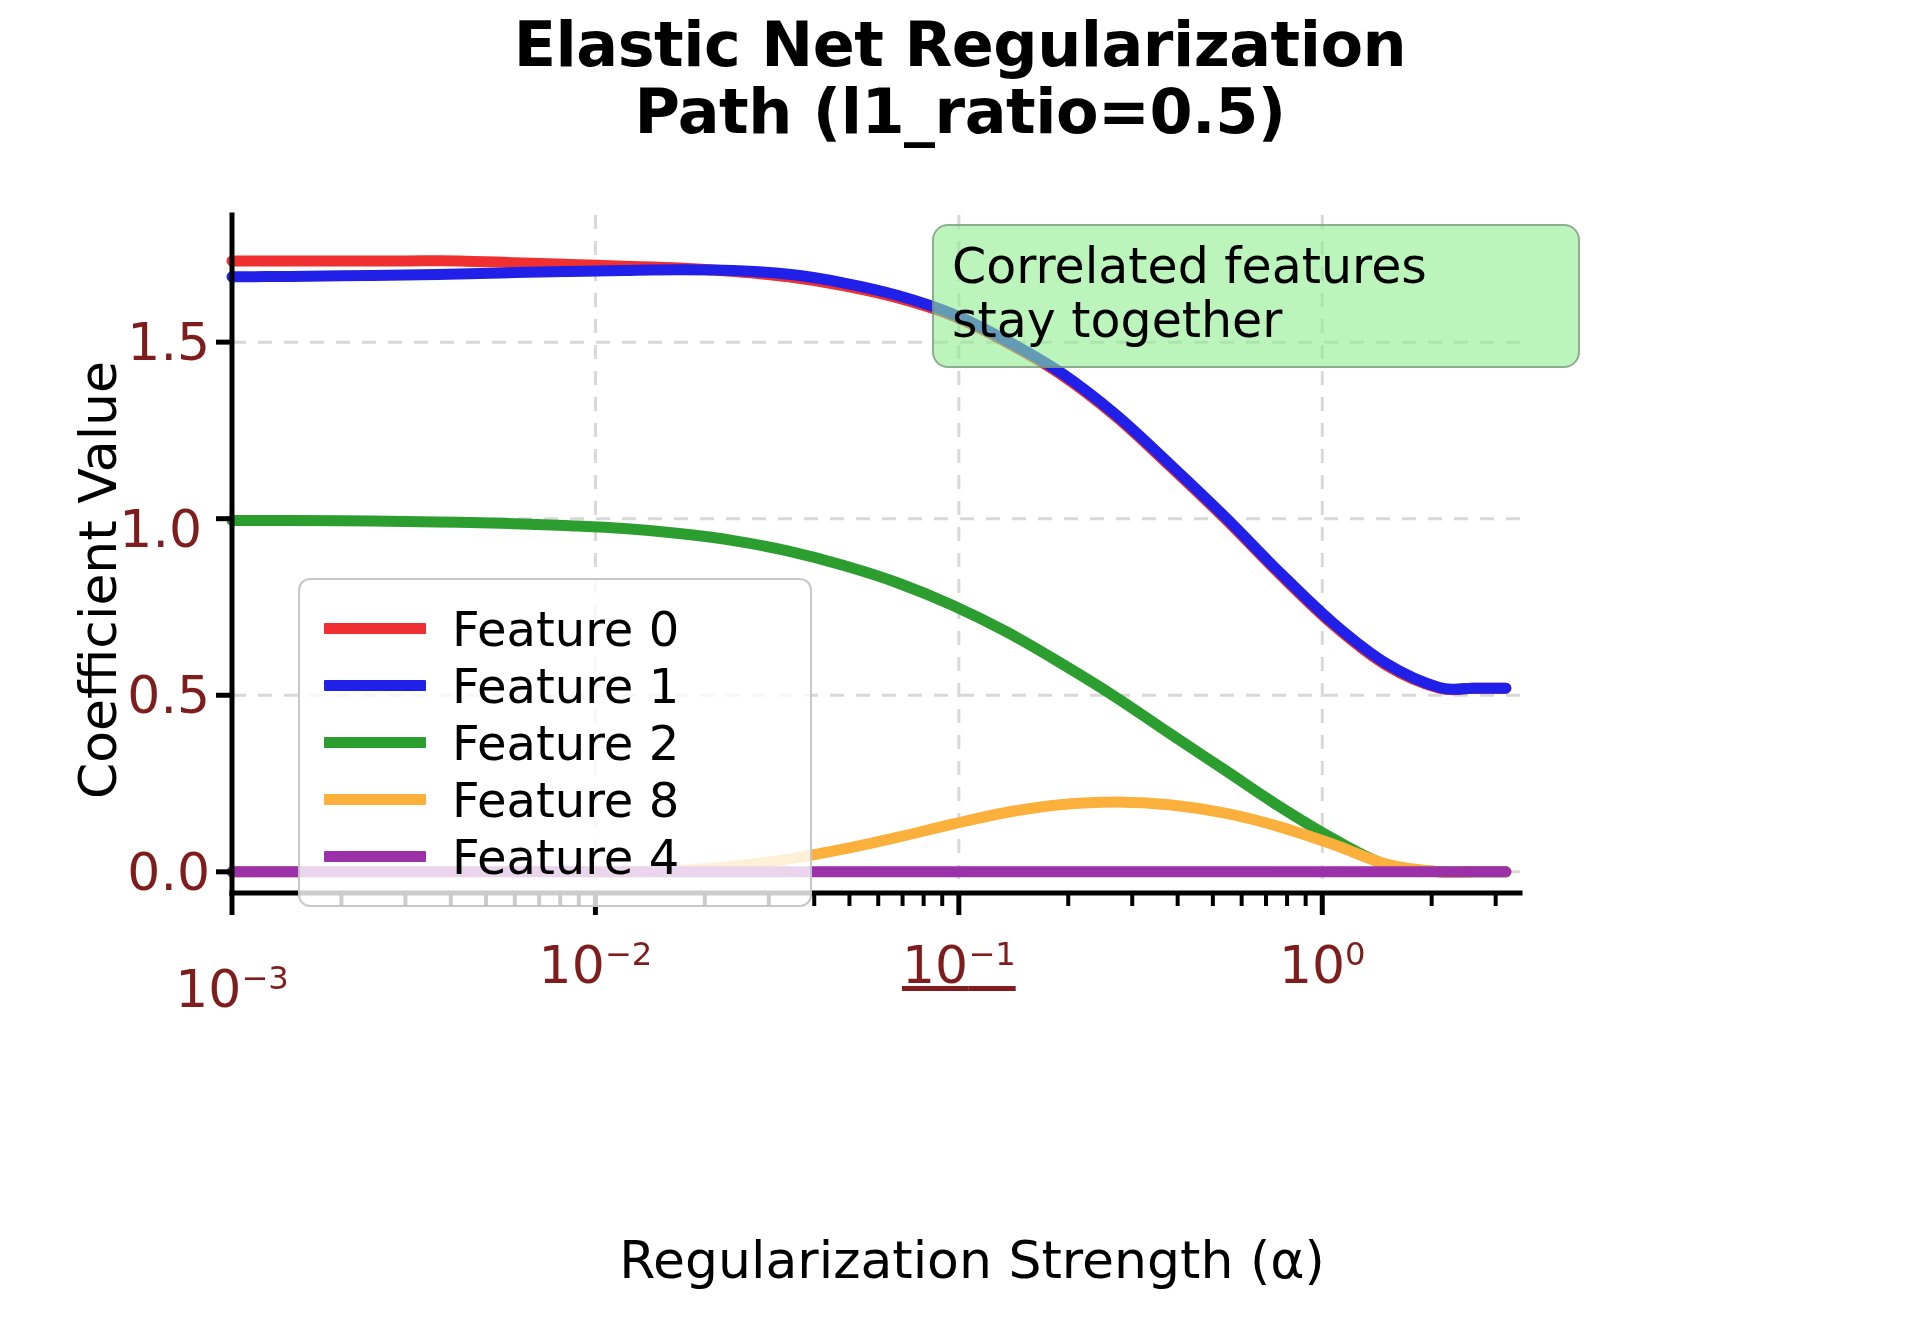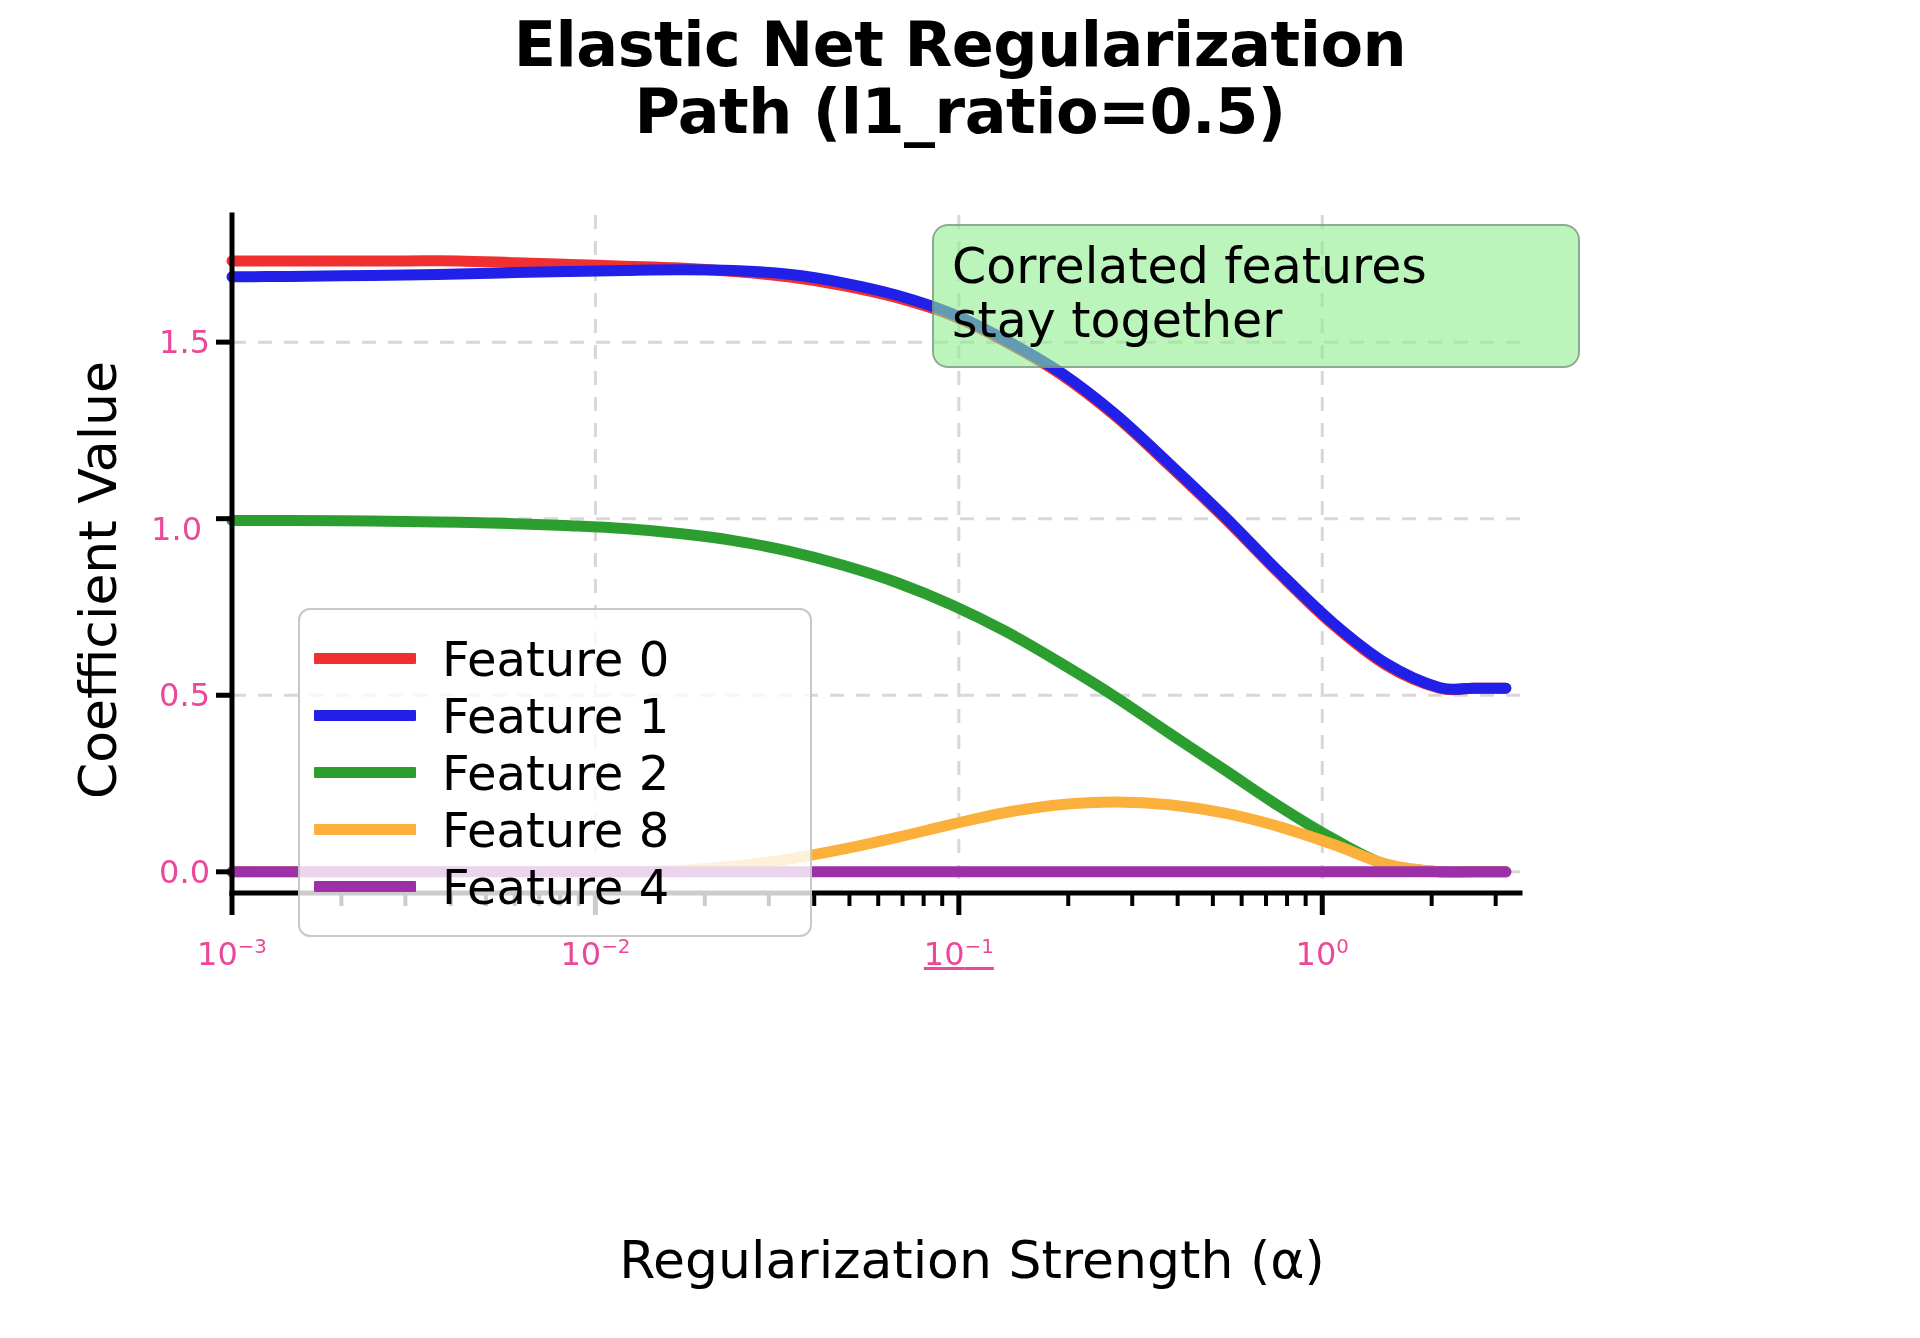--- a/index.html
+++ b/index.html
@@ -30,22 +30,22 @@
     font-family:"DejaVu Sans",sans-serif;
   }
   .xlabel{
     position:absolute;left:12px;top:1230px;width:1920px;
     text-align:center;font-size:52px;color:#000000;
     font-family:"DejaVu Sans",sans-serif;
   }
 
   .tick-lab{
     position:absolute;
-    font-size:32px;
-    color:#ec4899;
+    font-size:52px;
+    color:#7f1d1d;
     font-family:"DejaVu Sans",sans-serif;
     white-space:nowrap;
   }
   .ytick-lab{text-align:right;transform:translateY(-50%);}
   .xtick-lab{transform:translateX(-50%);}
   .xtick-lab sup{font-size:0.62em;vertical-align:super;line-height:0;}
 
   #plotsvg{position:absolute;left:0;top:0;}
 
   .annot-box{
@@ -65,23 +65,22 @@
   }
 
   .legend-box{
     position:absolute;
     left:298px;top:578px;
     width:514px;
     box-sizing:border-box;
     background:rgba(255,255,255,0.80);
     border:2px solid rgba(190,190,190,0.85);
     border-radius:12px;
-    padding:20px 12px 20px 14px;
+    padding:20px 12px 20px 24px;
     font-family:"DejaVu Sans",sans-serif;
-    margin-top:30px;
   }
   .legend-row{
     display:flex;align-items:center;
     height:57px;
   }
   .legend-swatch{
     width:102px;height:11px;border-radius:1px;flex:0 0 auto;
     margin-right:26px;
   }
   .legend-label{
@@ -152,21 +151,21 @@
       <line x1="1495.6699183071025" x2="1495.6699183071025" y1="893" y2="906" stroke="#000" stroke-width="4"></line>
     </svg>
 
   <div id="ytick-labels">
       <div class="tick-lab ytick-lab" style="left: 60px; width: 150px; top: 871.812px;">0.0</div>
       <div class="tick-lab ytick-lab" style="left: 60px; width: 150px; top: 695.25px;">0.5</div>
       <div class="tick-lab ytick-lab" style="left: 52px; width: 150px; top: 518.688px; margin-top: 10px;">1.0</div>
       <div class="tick-lab ytick-lab" style="left: 60px; width: 150px; top: 342.125px;">1.5</div>
     </div>
   <div id="xtick-labels">
-      <div class="tick-lab xtick-lab" style="left: 232px; top: 935px;">10<sup>−3</sup></div>
+      <div class="tick-lab xtick-lab" style="left: 232px; top: 959px;">10<sup>−3</sup></div>
       <div class="tick-lab xtick-lab" style="left: 595.424px; top: 935px;">10<sup>−2</sup></div>
       <div class="tick-lab xtick-lab" style="left: 958.848px; top: 935px; text-decoration: underline;">10<sup>−1</sup></div>
       <div class="tick-lab xtick-lab" style="left: 1322.27px; top: 935px;">10<sup>0</sup></div>
     </div>
 
   <div class="annot-box">Correlated features
 stay together</div>
 
   <div class="legend-box" id="legend-box">
       <div class="legend-row">

